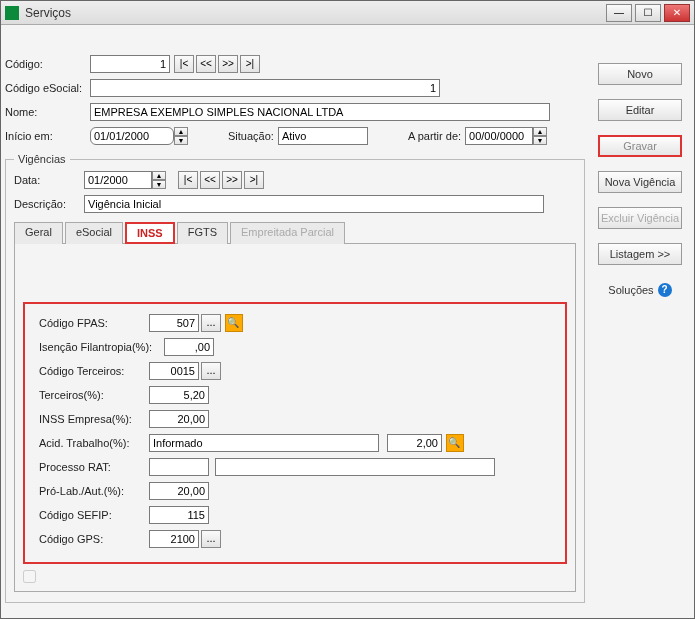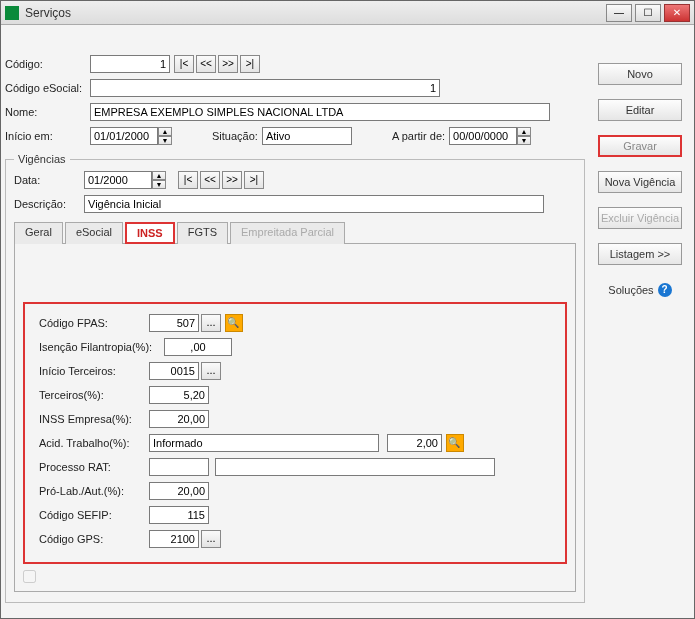--- a/index.html
+++ b/index.html
@@ -93,21 +93,21 @@
       </div>
 
       <div class="row">
         <span class="lbl">Nome:</span>
         <input class="txt" style="width: 460px;" value="EMPRESA EXEMPLO SIMPLES NACIONAL LTDA">
       </div>
 
       <div class="row">
         <span class="lbl">Início em:</span>
         <div class="spinwrap">
-          <input class="txt" style="width: 68px;" value="01/01/2000">
+          <input class="txt" style="width: 84px; border-radius: 6px;" value="01/01/2000">
           <div class="spinbtns">
             <div class="spinb">▲</div>
             <div class="spinb">▼</div>
           </div>
         </div>
         <span class="lbl2" style="margin-left:40px">Situação:</span>
         <input class="txt" style="width: 90px;" value="Ativo">
         <span class="lbl2" style="margin-left:40px">A partir de:</span>
         <div class="spinwrap">
           <input class="txt" style="width: 68px;" value="00/00/0000">
@@ -156,25 +156,25 @@
 
             <div class="frow">
               <span class="flbl">Código FPAS:</span>
               <input class="txt ra" style="width: 50px;" value="507">
               <div class="dotsbtn">...</div>
               <div class="iconbtn">🔍</div>
             </div>
 
             <div class="frow">
               <span class="flbl" style="width:125px">Isenção Filantropia(%):</span>
-              <input class="txt ra" style="width: 68px; text-align: center;" value=",00">
-            </div>
-
-            <div class="frow">
-              <span class="flbl">Início Terceiros:</span>
+              <input class="txt ra" style="width: 50px;" value=",00">
+            </div>
+
+            <div class="frow">
+              <span class="flbl">Código Terceiros:</span>
               <input class="txt ra" style="width: 50px;" value="0015">
               <div class="dotsbtn">...</div>
             </div>
 
 
             <div class="frow">
               <span class="flbl">Terceiros(%):</span>
               <input class="txt ra" style="width: 60px;" value="5,20">
             </div>
 

